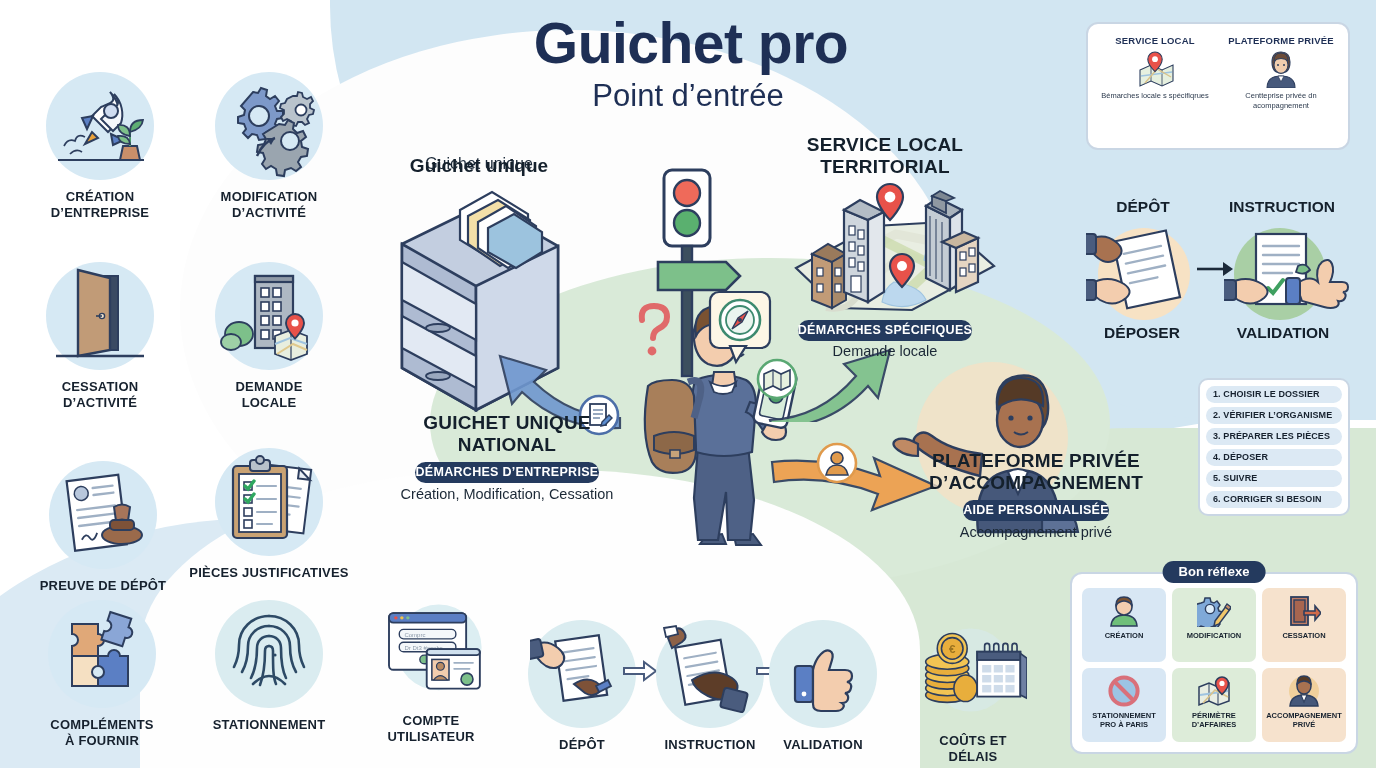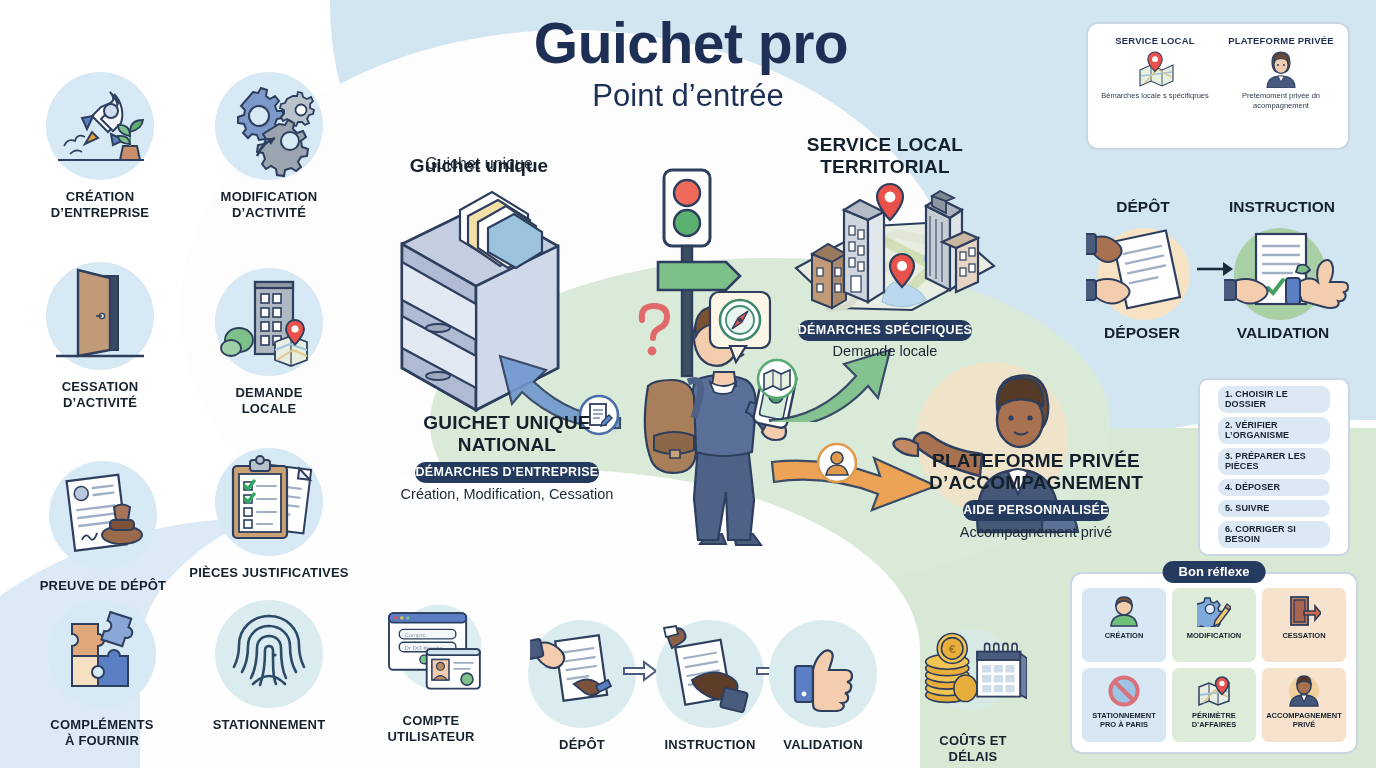--- a/index.html
+++ b/index.html
@@ -79,21 +79,21 @@
     display: inline-block; background: #243a5e; color: #ffffff;
     font-size: 12.5px; font-weight: 700; letter-spacing: .3px;
     padding: 3px 0 4px; border-radius: 11px; margin: 5px 0 3px;
   }
   .ctr-sub { font-size: 14.5px; color: #1b2836; }
 
   
   #steps {
     position: absolute; left: 1198px; top: 378px; width: 152px;
     background: #ffffff; border: 2px solid #c9d6e4; border-radius: 10px;
-    padding: 6px 18px; display: flex; flex-direction: column; gap: 4px;
+    padding: 6px 6px; display: flex; flex-direction: column; gap: 4px;
   }
   .step {
     background: #dce9f4; border-radius: 9px; padding: 3px 7px 4px;
     font-size: 9px; font-weight: 700; color: #16212e; letter-spacing: .1px;
   }
 
   
   #reflexe {
     position: absolute; left: 1070px; top: 572px; width: 288px; height: 182px;
     background: #ffffff; border: 2px solid #c9d6e4; border-radius: 12px;
@@ -164,21 +164,21 @@
         <svg width="36" height="38" viewBox="0 0 36 38">
           <path d="M4 38 q0 -12 14 -12 q14 0 14 12 Z" fill="#47597c" stroke="#2d3e5e" stroke-width="1.1"></path>
           <path d="M15 26 L18 32 L21 26 Z" fill="#fff" stroke="#2d3e5e" stroke-width="0.8"></path>
           <path d="M9 12 q0 -10 9 -10 q9 0 9 10 q0 11 -9 11 q-9 0 -9 -11 Z" fill="#6b4b38" stroke="#2d3e5e" stroke-width="1.1"></path>
           <ellipse cx="18" cy="15" rx="7" ry="8.4" fill="#f0cdae" stroke="#2d3e5e" stroke-width="1.1"></ellipse>
           <path d="M11 11 q7 -5 14 0 q0 -8 -7 -8 q-7 0 -7 8 Z" fill="#6b4b38" stroke="#2d3e5e" stroke-width="1"></path>
           <circle cx="15" cy="15" r="1" fill="#2d3e5e"></circle>
           <circle cx="21" cy="15" r="1" fill="#2d3e5e"></circle>
         </svg>
       </div>
-      <div class="legend-sub">Pretemoment
+      <div class="legend-sub">Centteprise
 privée dn
 acompagnement</div>
     </div>
   </div>
 
   <div class="icon-cell" style="left:30px; top:72px; width:140px;">
     <div class="icon-circle ic-blue">
       <svg width="104" height="104" viewBox="0 0 104 104">
         <path d="M62 18 c9 9 11 22 7 31 l-9 9 -16 -16 9 -9 c9 -4 17 -5 9 -15 Z" fill="#fff" stroke="#2d3e5e" stroke-width="2"></path>
         <path d="M66 20 c8 8 10 20 7 29 l-8 8 -12 -12 8 -8 c8 -4 13 -7 5 -17 Z" fill="#f4f7fb" stroke="#2d3e5e" stroke-width="2"></path>
@@ -232,21 +232,21 @@
         <path d="M30 6 L62 14 L62 86 L30 92 Z" fill="#c19b77" stroke="#2d3e5e" stroke-width="2.4"></path>
         <circle cx="54" cy="52" r="2.6" fill="#f0e2cc" stroke="#2d3e5e" stroke-width="1.4"></circle>
         <line x1="48" y1="52" x2="54" y2="52" stroke="#2d3e5e" stroke-width="1.6"></line>
         <line x1="8" y1="92" x2="96" y2="92" stroke="#2d3e5e" stroke-width="2.4"></line>
       </svg>
     </div>
     <div class="icon-label">CESSATION
 D’ACTIVITÉ</div>
   </div>
 
-  <div class="icon-cell" style="left:195px; top:268px; width:148px;">
+  <div class="icon-cell" style="left:195px; top:262px; width:148px;">
     <div class="icon-circle ic-blue">
       <svg width="104" height="104" viewBox="0 0 104 104">
         <ellipse cx="22" cy="70" rx="14" ry="12" fill="#7dc08a" stroke="#2d3e5e" stroke-width="1.8"></ellipse>
         <ellipse cx="14" cy="78" rx="10" ry="8" fill="#9ed0a6" stroke="#2d3e5e" stroke-width="1.8"></ellipse>
         <rect x="38" y="12" width="38" height="72" fill="#aeb8c3" stroke="#2d3e5e" stroke-width="2.2"></rect>
         <rect x="38" y="12" width="38" height="6" fill="#8f9aa7" stroke="#2d3e5e" stroke-width="2.2"></rect>
         <g fill="#fff" stroke="#2d3e5e" stroke-width="1.6">
           <rect x="44" y="24" width="8" height="9"></rect>
             <rect x="56" y="24" width="8" height="9"></rect>
           <rect x="44" y="38" width="8" height="9"></rect>

